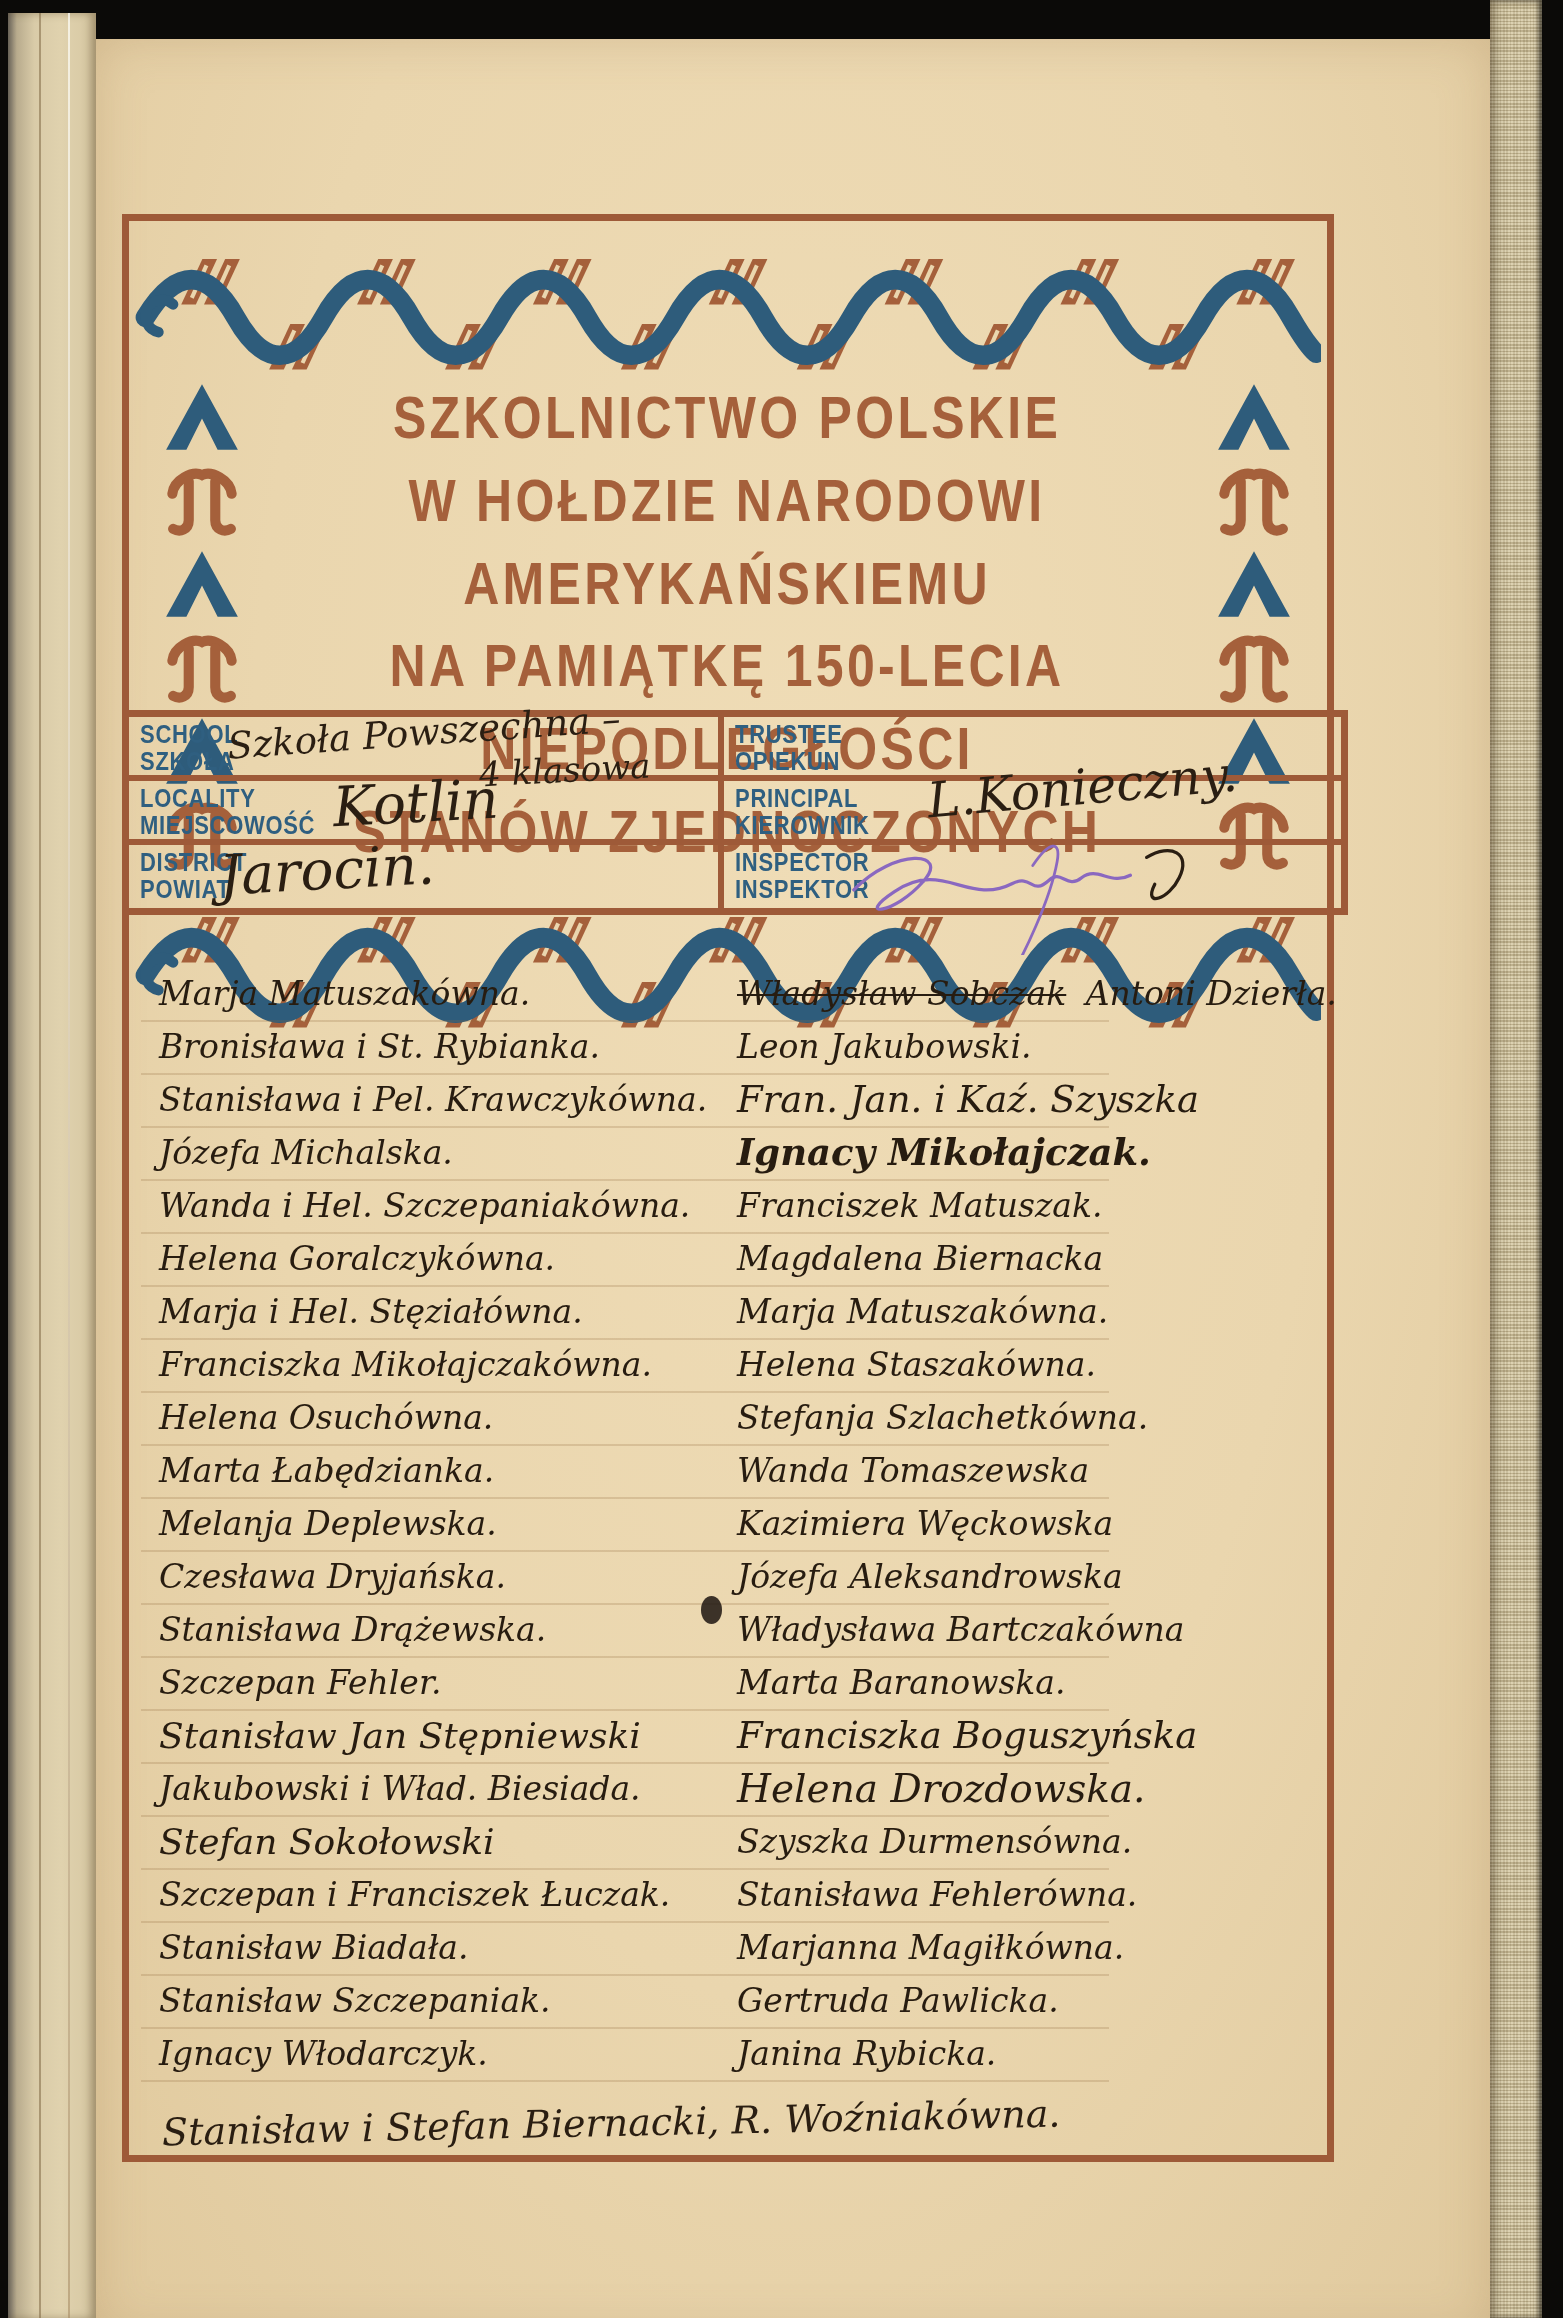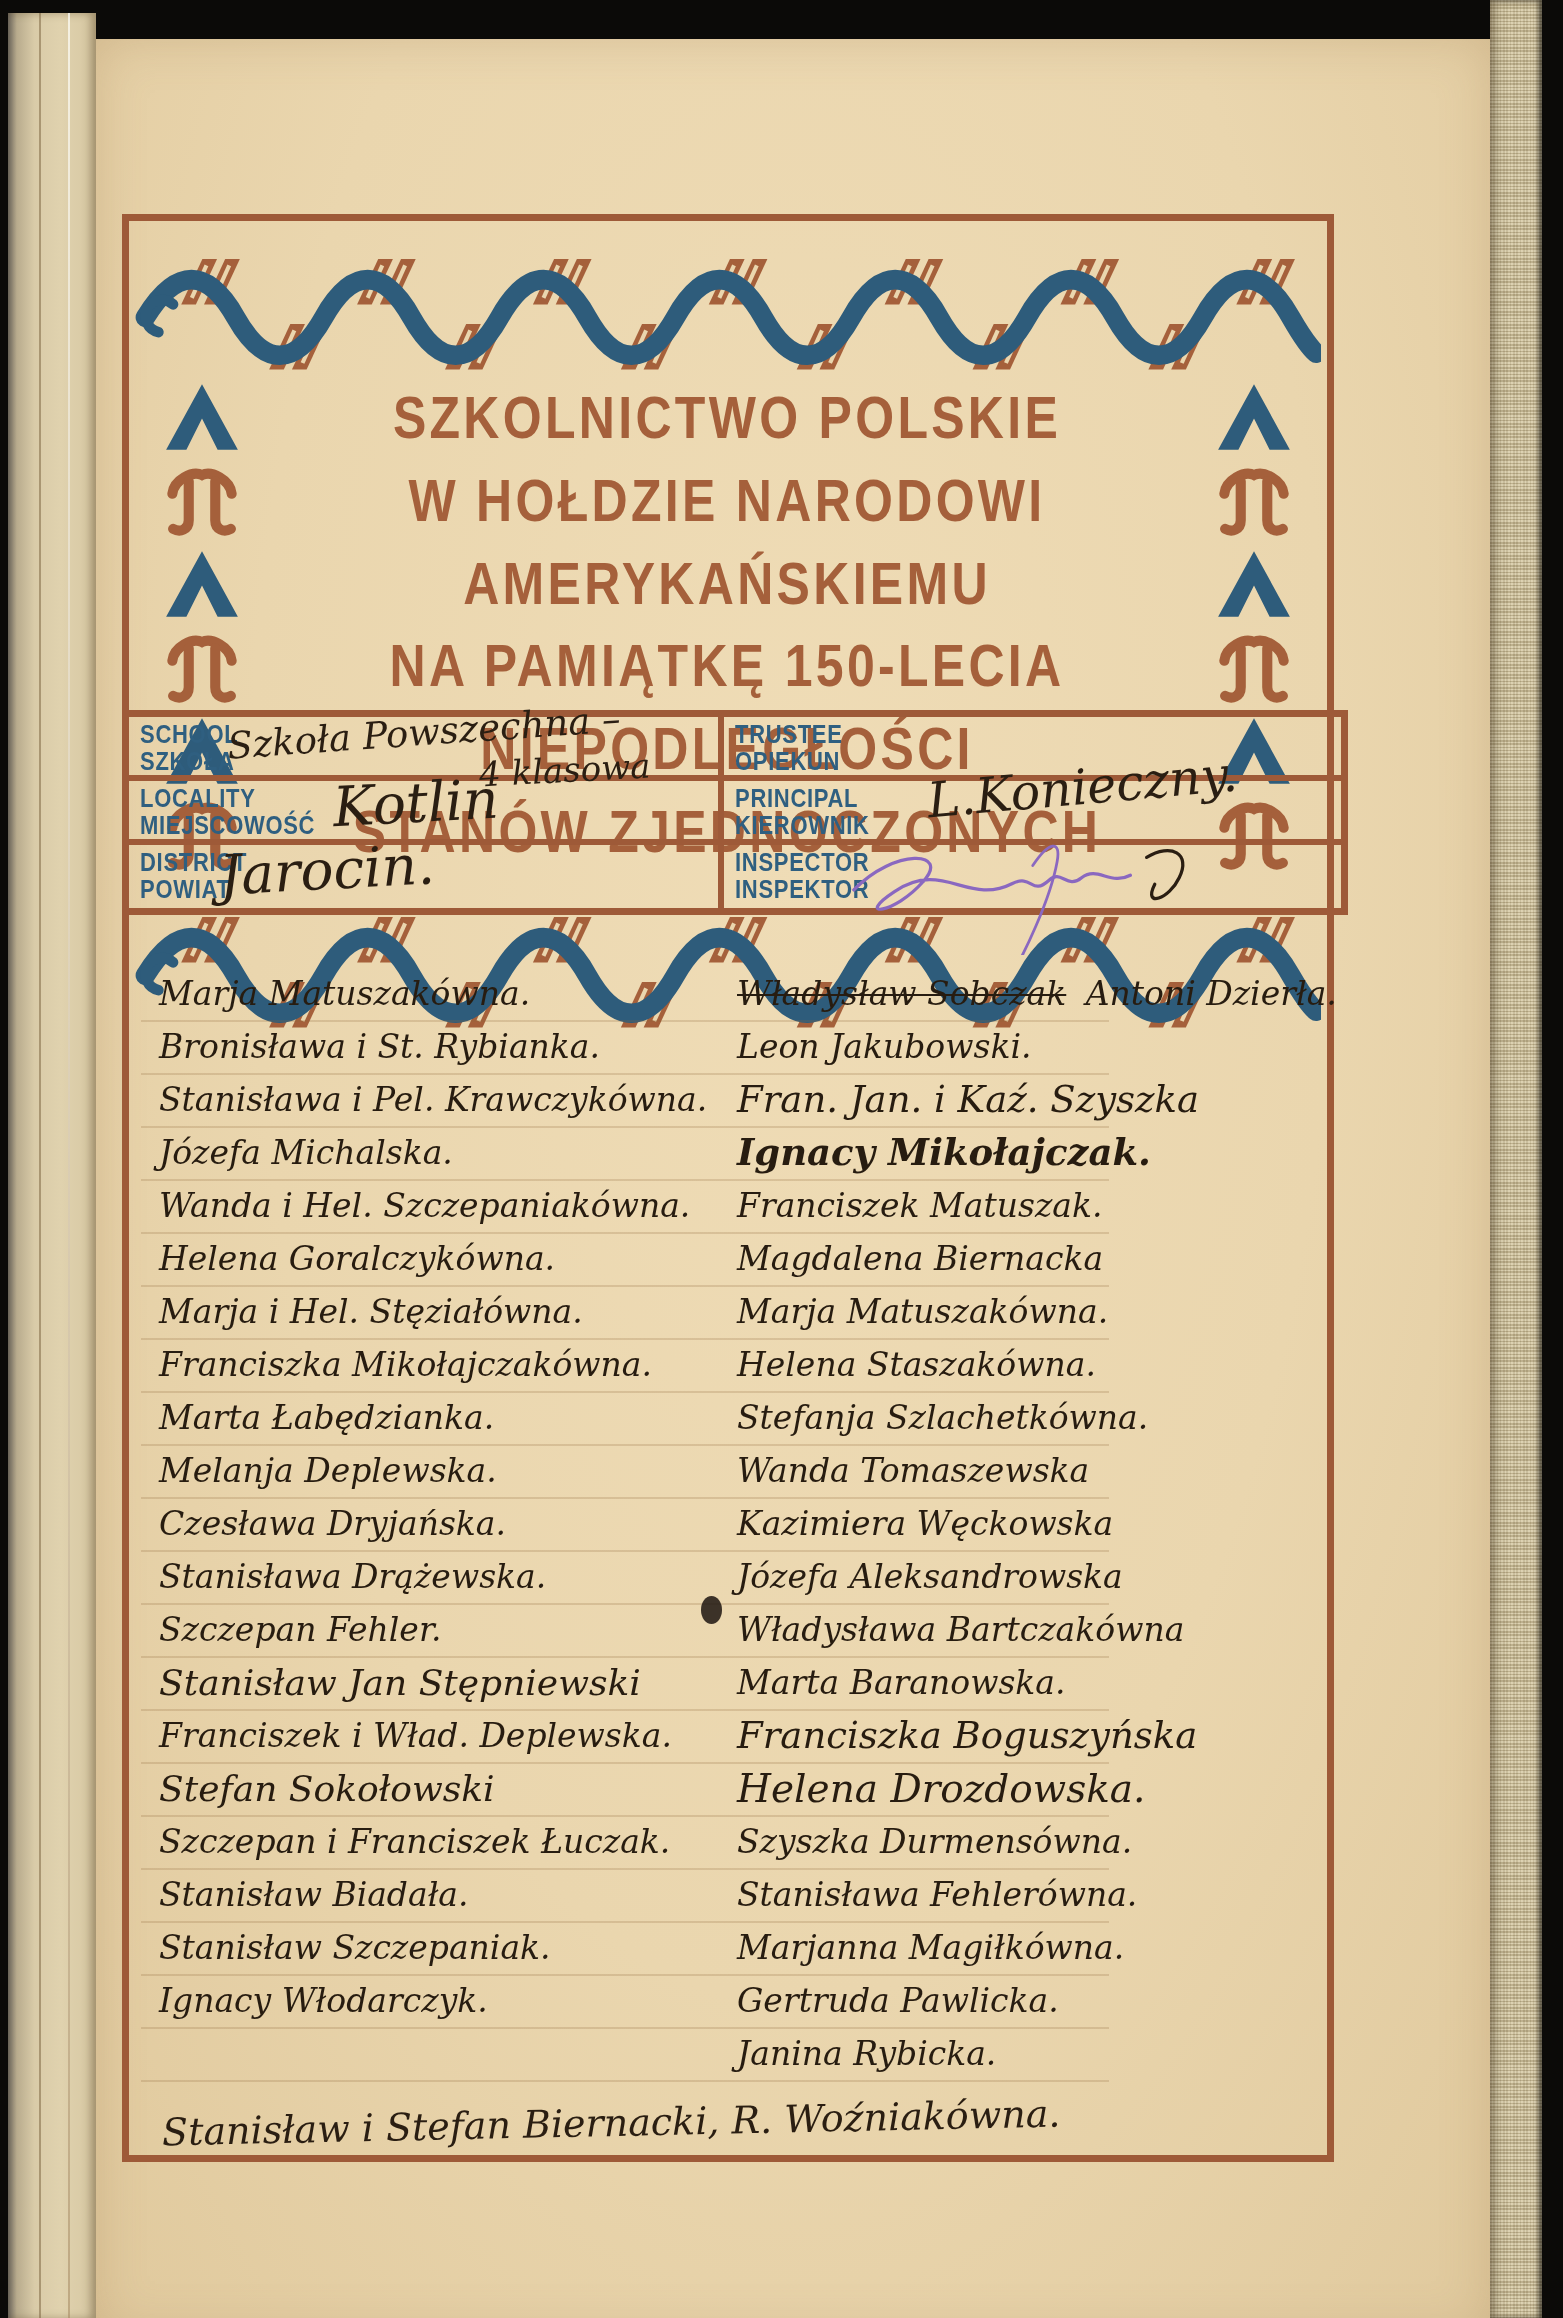--- a/index.html
+++ b/index.html
@@ -306,27 +306,28 @@
     <div class="signatures">
       <div class="sig-col left">
           <div class="sig-row">Marja Matuszakówna.</div>
           <div class="sig-row">Bronisława i St. Rybianka.</div>
           <div class="sig-row">Stanisława i Pel. Krawczykówna.</div>
           <div class="sig-row">Józefa Michalska.</div>
           <div class="sig-row">Wanda i Hel. Szczepaniakówna.</div>
           <div class="sig-row">Helena Goralczykówna.</div>
           <div class="sig-row">Marja i Hel. Stęziałówna.</div>
           <div class="sig-row">Franciszka Mikołajczakówna.</div>
+          <div class="sig-row">Helena Osuchówna.</div>
           <div class="sig-row">Marta Łabędzianka.</div>
           <div class="sig-row">Melanja Deplewska.</div>
           <div class="sig-row">Czesława Dryjańska.</div>
           <div class="sig-row">Stanisława Drążewska.</div>
           <div class="sig-row">Szczepan Fehler.</div>
           <div class="sig-row" style="font-size: 36px;">Stanisław Jan Stępniewski</div>
-          <div class="sig-row">Franciszek i Wład. Deplewska.</div>
+          <div class="sig-row">Jakubowski i Wład. Biesiada.</div>
           <div class="sig-row" style="font-size: 36px;">Stefan Sokołowski</div>
           <div class="sig-row">Szczepan i Franciszek Łuczak.</div>
           <div class="sig-row">Stanisław Biadała.</div>
           <div class="sig-row">Stanisław Szczepaniak.</div>
           <div class="sig-row">Ignacy Włodarczyk.</div>
         </div>
       <div class="sig-col right">
           <div class="sig-row"><span class="strike">Władysław Sobczak</span>Antoni Dzierła.</div>
           <div class="sig-row">Leon Jakubowski.</div>
           <div class="sig-row" style="font-size: 37px;">Fran. Jan. i Kaź. Szyszka</div>

